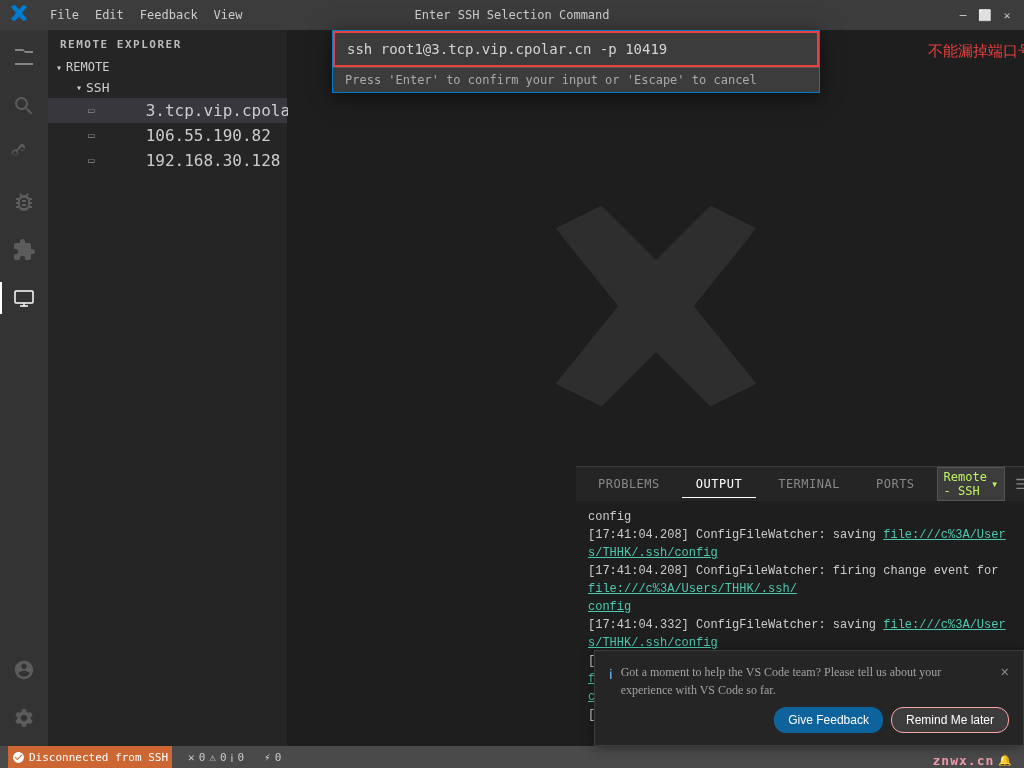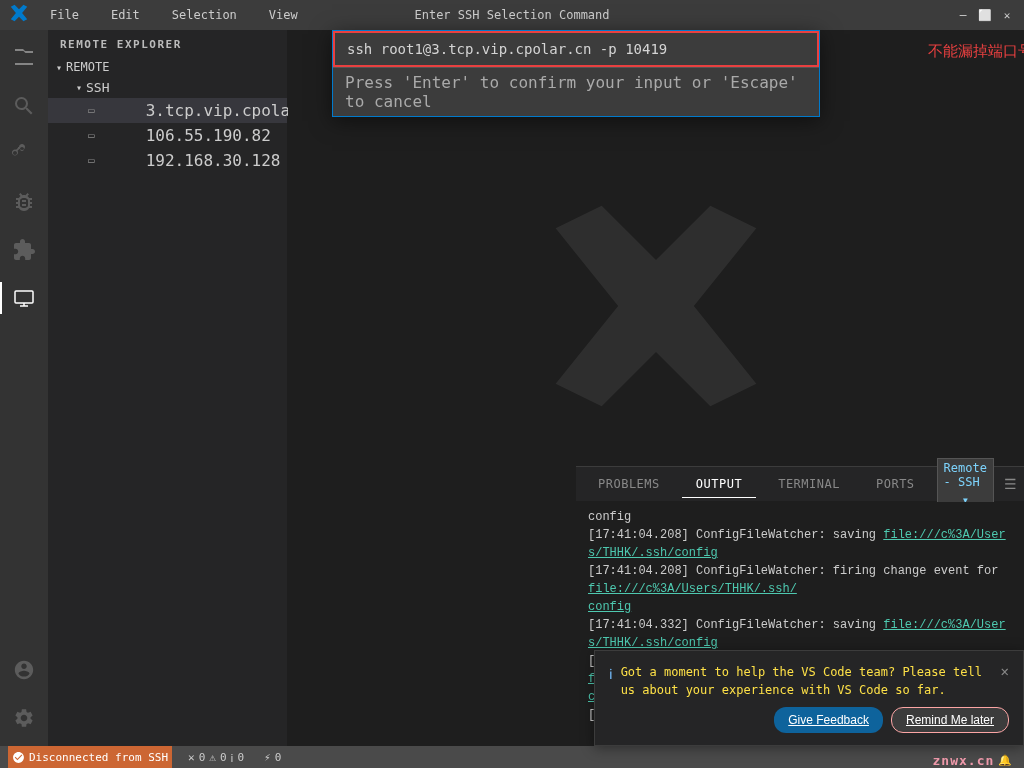--- a/index.html
+++ b/index.html
@@ -22,21 +22,21 @@
       padding: 0 10px;
       position: relative;
     }
     .title-bar-menu {
       display: flex;
       align-items: center;
       gap: 14px;
     }
     .title-bar-menu-items {
       display: flex;
-      gap: 16px;
+      gap: 0;
     }
     .menu-item {
       color: #ccc;
       font-size: 12px;
       padding: 2px 8px;
       cursor: pointer;
       border-radius: 2px;
     }
     .title-bar-title {
       position: absolute;
@@ -219,21 +219,21 @@
       background: transparent;
       border: none;
       outline: none;
       color: #d4d4d4;
       font-size: 14px;
       font-family: Consolas, monospace;
       padding: 8px 12px;
     }
     .command-hint {
       padding: 5px 12px;
-      font-size: 16px;
+      font-size: 12px;
       color: #aaa;
       background: #3c3c3c;
       border-top: 1px solid #555;
     }
 
     
     .annotation-text {
       position: absolute;
       top: 12px;
       left: 640px;
@@ -286,28 +286,27 @@
     }
     .panel-toolbar-btn {
       color: #888;
       font-size: 14px;
       cursor: pointer;
       padding: 2px 4px;
     }
     .panel-dropdown {
       background: #3c3c3c;
       border: 1px solid #555;
-      color: #7dd3fc;
+      color: #bef264;
       font-size: 12px;
       padding: 2px 6px;
       cursor: pointer;
       display: flex;
       align-items: center;
       gap: 4px;
-      flex-direction: column;
     }
 
     
     .output-content {
       flex: 1;
       overflow-y: auto;
       padding: 6px 12px;
       font-size: 12px;
       font-family: Consolas, 'Courier New', monospace;
       color: #ccc;
@@ -343,44 +342,44 @@
       margin-bottom: 8px;
     }
     .toast-info-icon {
       color: #75beff;
       font-size: 14px;
       margin-top: 1px;
       flex-shrink: 0;
     }
     .toast-text {
       font-size: 12px;
-      color: #fde047;
+      color: #a3a3a3;
       flex: 1;
       line-height: 1.5;
+      font-family: Liberation Serif, serif;
     }
     .toast-close {
       color: #888;
       font-size: 14px;
       cursor: pointer;
       flex-shrink: 0;
     }
     .toast-buttons {
       display: flex;
       gap: 8px;
       justify-content: flex-end;
     }
     .toast-btn {
       background: #0e639c;
       color: #fff;
       border: none;
       padding: 5px 14px;
       font-size: 12px;
       cursor: pointer;
       border-radius: 12px;
-      text-decoration: underline;
     }
     .toast-btn.secondary {
       background: #3c3c3c;
       border: 1px solid #fca5a5;
     }
 
     
     .status-bar {
       height: 22px;
       background: #4a4a4a;
@@ -423,21 +422,21 @@
   <div class="title-bar-menu">
 
     <div>
       <svg width="18" height="18" viewBox="0 0 100 100">
         <path d="M74.7 4.4L50 29.1 25.3 4.4 4.4 14.7l28.4 35.3L4.4 85.3l20.9 10.3L50 70.9l24.7 24.7 20.9-10.3-28.4-35.3 28.4-35.3z" fill="#007acc"></path>
       </svg>
     </div>
     <div class="title-bar-menu-items">
       <span class="menu-item">File</span>
       <span class="menu-item">Edit</span>
-      <span class="menu-item">Selection</span>
+      <span class="menu-item">Feedback</span>
       <span class="menu-item">View</span>
     </div>
   </div>
   <div class="title-bar-title">Enter SSH Selection Command</div>
   <div class="title-bar-controls">
     <div class="title-btn">─</div>
     <div class="title-btn">⬜</div>
     <div class="title-btn">✕</div>
   </div>
 </div>

